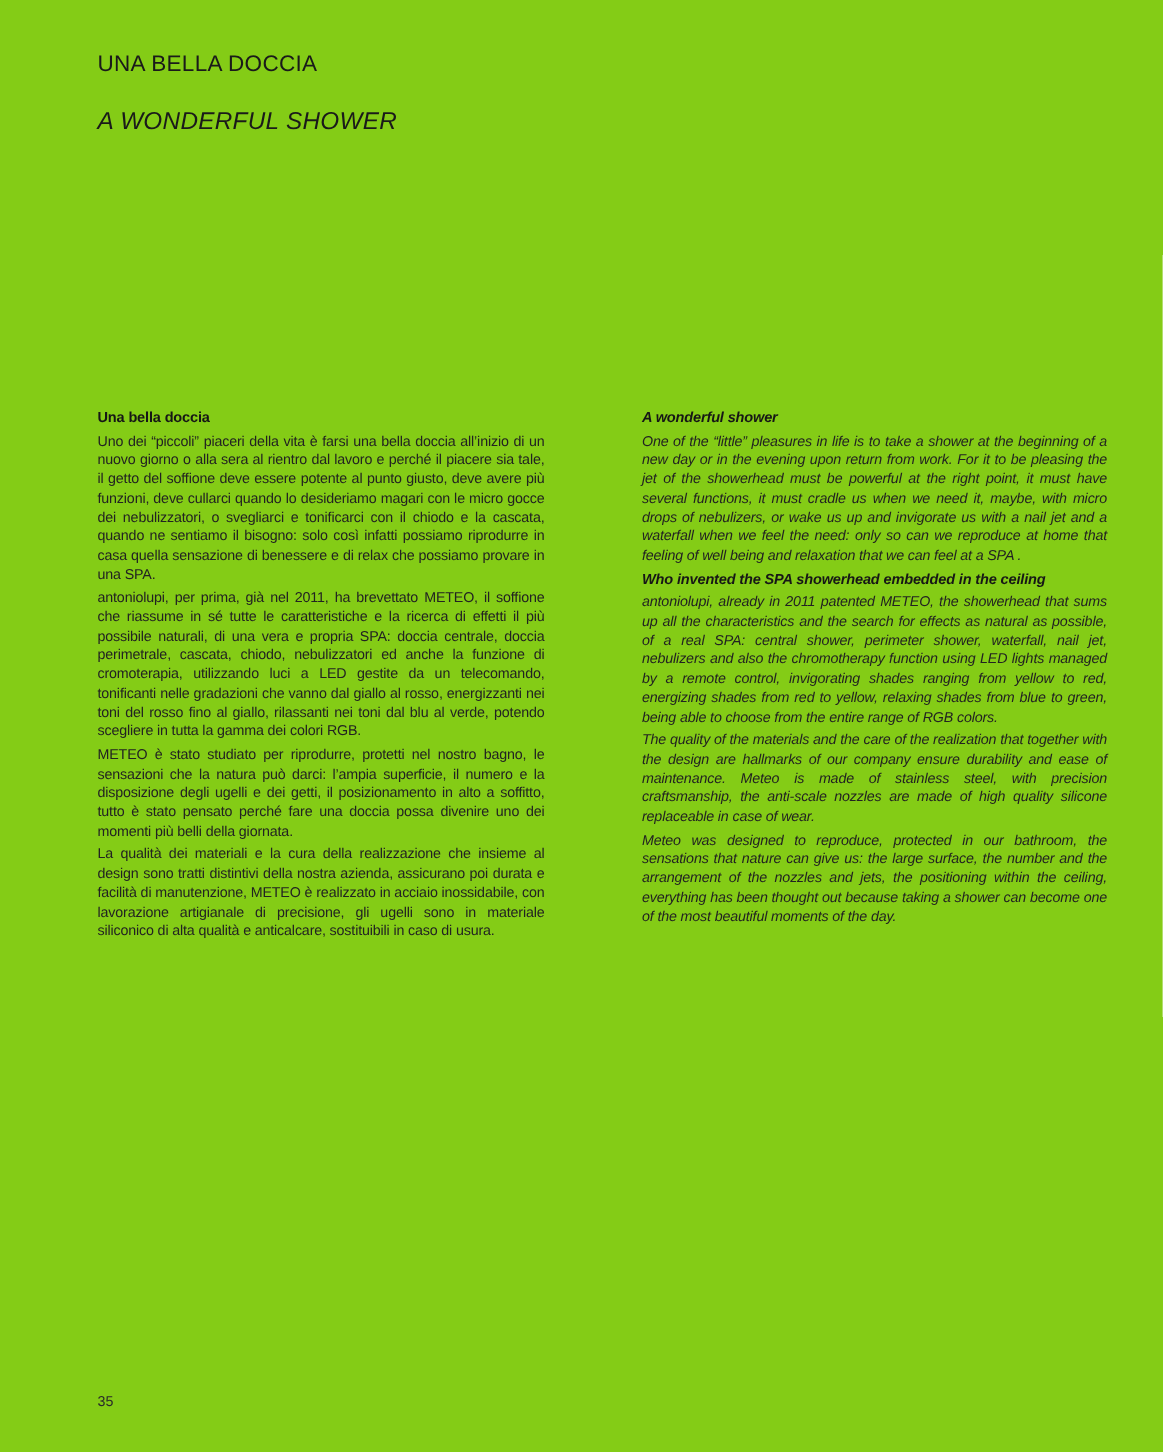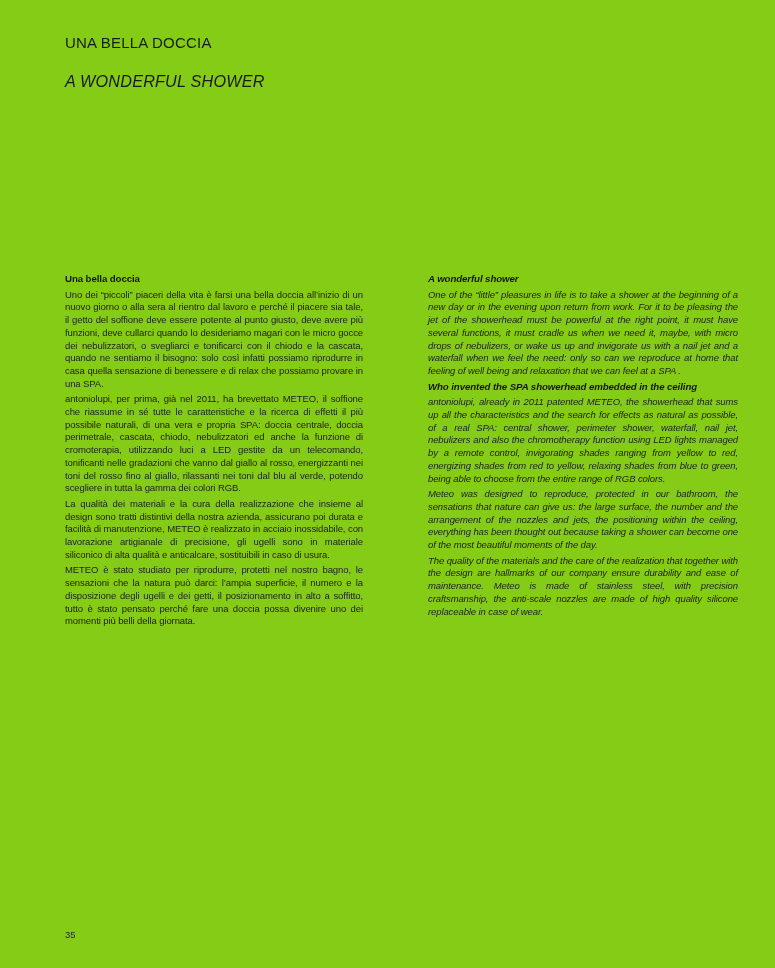--- a/index.html
+++ b/index.html
@@ -57,30 +57,30 @@
   <h1 class="title-it">UNA BELLA DOCCIA</h1>
 
   <h2 class="title-en">A WONDERFUL SHOWER</h2>
 
   <section class="col col-left">
     <h3>Una bella doccia</h3>
     <p>Uno dei “piccoli” piaceri della vita è farsi una bella doccia all’inizio di un nuovo giorno o alla sera al rientro dal lavoro e perché il piacere sia tale, il getto del soffione deve essere potente al punto giusto, deve avere più funzioni, deve cullarci quando lo desideriamo magari con le micro gocce dei nebulizzatori, o svegliarci e tonificarci con il chiodo e la cascata, quando ne sentiamo il bisogno: solo così infatti possiamo riprodurre in casa quella sensazione di benessere e di relax che possiamo provare in una SPA.</p>
 
     <p><b>antoniolupi</b><span>, per prima, già nel 2011, ha brevettato METEO, il soffione che riassume in sé tutte le caratteristiche e la ricerca di effetti il più possibile naturali, di una vera e propria SPA: doccia centrale, doccia perimetrale, cascata, chiodo, nebulizzatori ed anche la funzione di cromoterapia, utilizzando luci a LED gestite da un telecomando, tonificanti nelle gradazioni che vanno dal giallo al rosso, energizzanti nei toni del rosso fino al giallo, rilassanti nei toni dal blu al verde, potendo scegliere in tutta la gamma dei colori RGB.</span></p>
 
+    <p>METEO è stato studiato per riprodurre, protetti nel nostro bagno, le sensazioni che la natura può darci: l’ampia superficie, il numero e la disposizione degli ugelli e dei getti, il posizionamento in alto a soffitto, tutto è stato pensato perché fare una doccia possa divenire uno dei momenti più belli della giornata.</p>
     <p>La qualità dei materiali e la cura della realizzazione che insieme al design sono tratti distintivi della nostra azienda, assicurano poi durata e facilità di manutenzione, METEO è realizzato in acciaio inossidabile, con lavorazione artigianale di precisione, gli ugelli sono in materiale siliconico di alta qualità e anticalcare, sostituibili in caso di usura.</p>
-    <p>METEO è stato studiato per riprodurre, protetti nel nostro bagno, le sensazioni che la natura può darci: l’ampia superficie, il numero e la disposizione degli ugelli e dei getti, il posizionamento in alto a soffitto, tutto è stato pensato perché fare una doccia possa divenire uno dei momenti più belli della giornata.</p>
   </section>
 
   <section class="col col-right">
     <h3>A wonderful shower</h3>
     <p>One of the “little” pleasures in life is to take a shower at the beginning of a new day or in the evening upon return from work. For it to be pleasing the jet of the showerhead must be powerful at the right point, it must have several functions, it must cradle us when we need it, maybe, with micro drops of nebulizers, or wake us up and invigorate us with a nail jet and a waterfall when we feel the need: only so can we reproduce at home that feeling of well being and relaxation that we can feel at a SPA .</p>
 
     <h3>Who invented the SPA showerhead embedded in the ceiling</h3>
     <p><b>antoniolupi,</b><span> already in 2011 patented METEO, the showerhead that sums up all the characteristics and the search for effects as natural as possible, of a real SPA: central shower, perimeter shower, waterfall, nail jet, nebulizers and also the chromotherapy function using LED lights managed by a remote control, invigorating shades ranging from yellow to red, energizing shades from red to yellow, relaxing shades from blue to green, being able to choose from the entire range of RGB colors.</span></p>
 
+    <p>The quality of the materials and the care of the realization that together with the design are hallmarks of our company ensure durability and ease of maintenance. Meteo is made of stainless steel, with precision craftsmanship, the anti-scale nozzles are made of high quality silicone replaceable in case of wear.</p>
     <p>Meteo was designed to reproduce, protected in our bathroom, the sensations that nature can give us: the large surface, the number and the arrangement of the nozzles and jets, the positioning within the ceiling, everything has been thought out because taking a shower can become one of the most beautiful moments of the day.</p>
-    <p>The quality of the materials and the care of the realization that together with the design are hallmarks of our company ensure durability and ease of maintenance. Meteo is made of stainless steel, with precision craftsmanship, the anti-scale nozzles are made of high quality silicone replaceable in case of wear.</p>
   </section>
 
   <span class="page-number">35</span>
 
 </div>
 
 </body></html>

